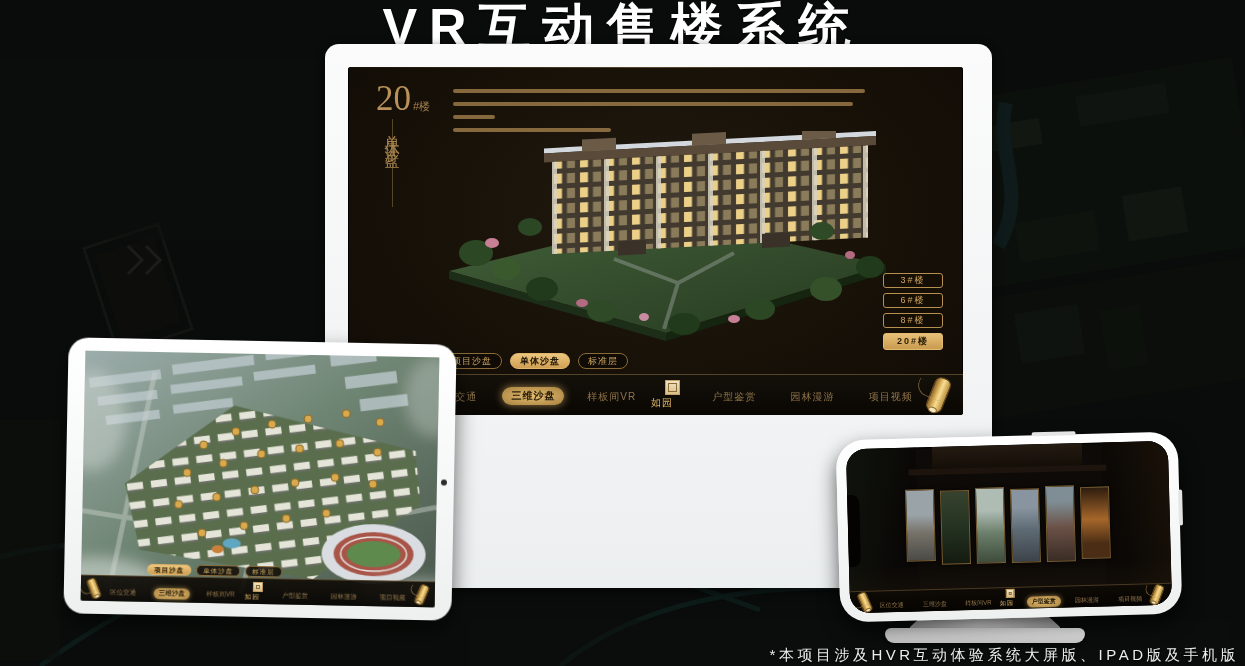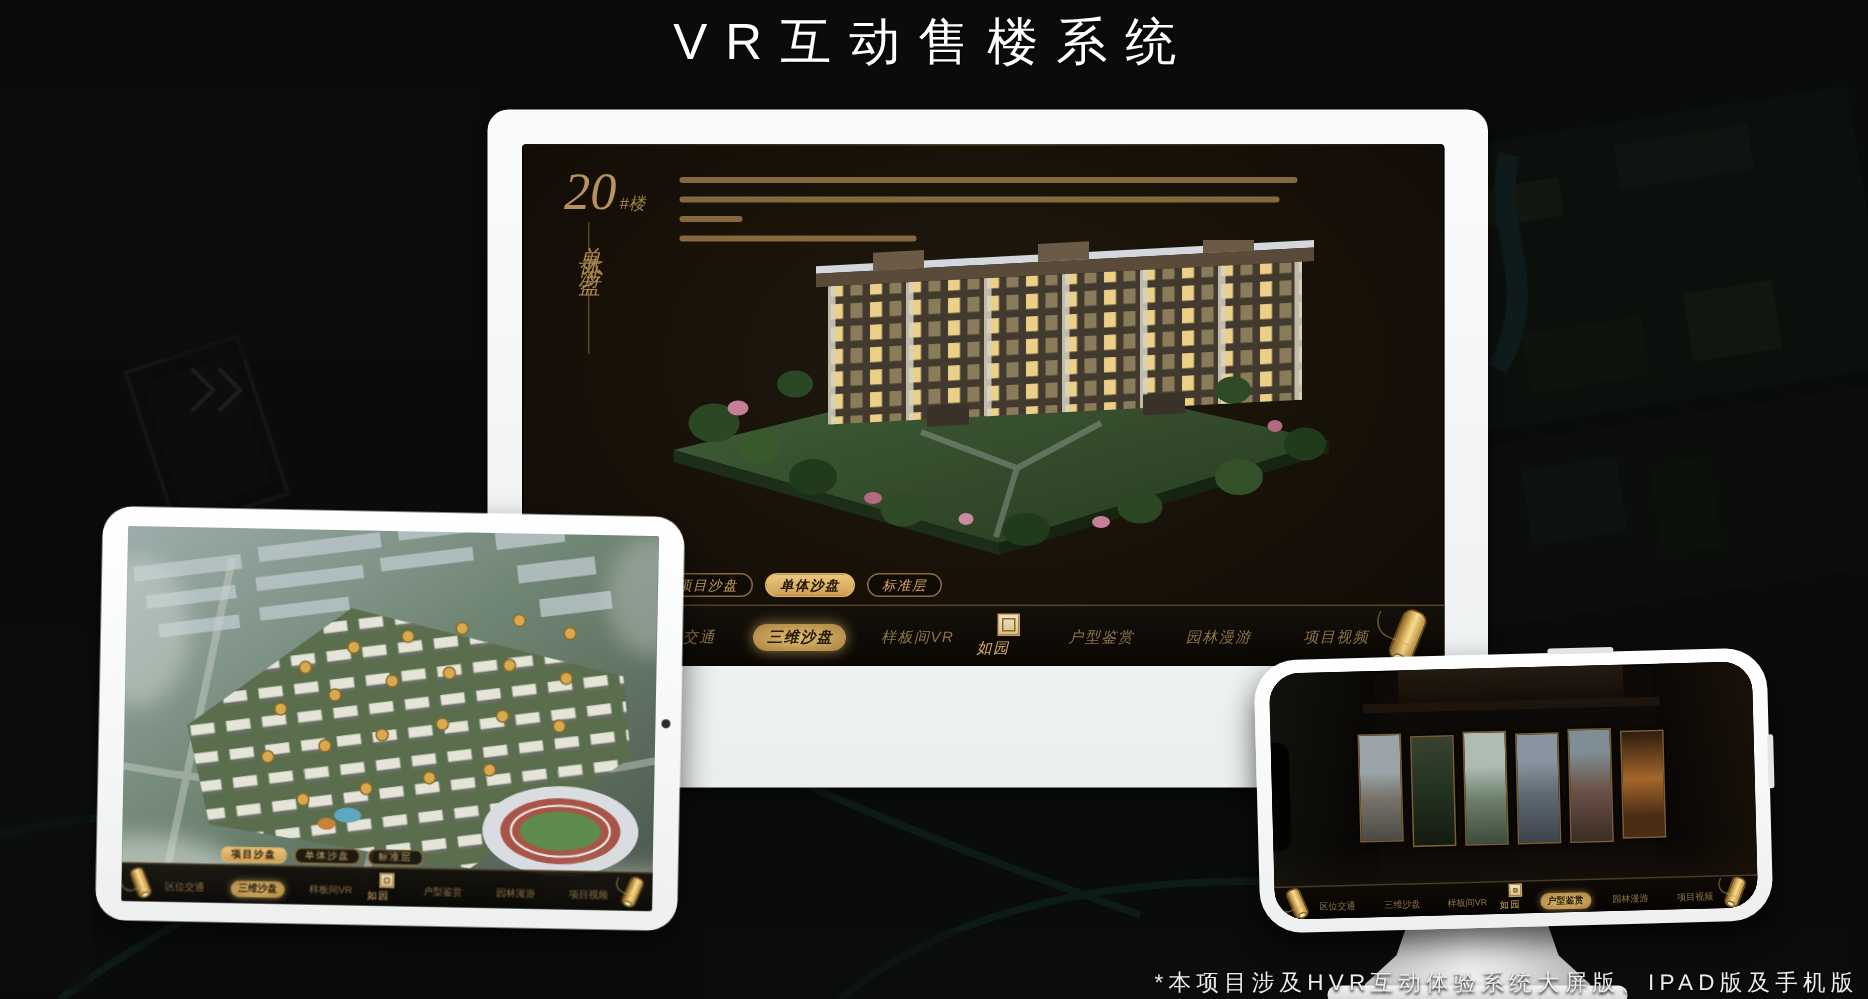--- a/index.html
+++ b/index.html
@@ -8,34 +8,34 @@
     background:#090c0a;
     font-family:"Liberation Sans","DejaVu Sans",sans-serif;
     -webkit-font-smoothing:antialiased;
   }
   
   .bg-collage{position:absolute;inset:0;}
   
   .page-title{
     position:absolute;top:0;left:0;right:0;height:56px;
     display:flex;align-items:center;justify-content:center;
-    color:#ffffff;font-size:34px;font-weight:normal;letter-spacing:12px;
+    color:#ffffff;font-size:52px;font-weight:bold;letter-spacing:12px;
     text-shadow:0 1px 2px #000;
   }
   
   .footnote{
     position:absolute;right:6px;bottom:1px;
     color:#ececec;font-size:15px;letter-spacing:3.5px;
     text-shadow:0 1px 2px #000;
   }
   
   .monitor{
-    position:absolute;left:325px;top:73px;width:667px;height:452px;
+    position:absolute;left:325px;top:44px;width:667px;height:544px;
     background:linear-gradient(#fbfbfb,#eceff0);
-    border-radius:14px;box-shadow:0 3px 10px rgba(0,0,0,.65);font-style:italic;
+    border-radius:14px;box-shadow:0 3px 10px rgba(0,0,0,.65);
   }
   .monitor-screen{
     position:absolute;left:23px;top:23px;width:615px;height:348px;
     background:radial-gradient(ellipse at 50% 42%,#221a10 0%,#171108 55%,#100b05 100%);
     border-radius:3px;overflow:hidden;
     box-shadow:inset 0 0 0 1px #000;
   }
   .monitor-screen::before{content:"";position:absolute;left:0;top:0;right:0;height:1px;
     background:linear-gradient(90deg,rgba(201,160,99,.1),rgba(201,160,99,.45),rgba(201,160,99,.1));}
   .stand-neck{
@@ -284,20 +284,34 @@
           <ellipse cx="388" cy="100" rx="12" ry="9" fill="#2e4a26"></ellipse>
           <ellipse cx="58" cy="112" rx="7" ry="5" fill="#c77f95"></ellipse>
           <ellipse cx="148" cy="172" rx="6" ry="4" fill="#b56a84"></ellipse>
           <ellipse cx="300" cy="188" rx="6" ry="4" fill="#c77f95"></ellipse>
           <ellipse cx="416" cy="124" rx="5" ry="4" fill="#b56a84"></ellipse>
           <ellipse cx="210" cy="186" rx="5" ry="4" fill="#c98ba0"></ellipse>
         </g>
       </svg>
     </div>
 
+    <div class="floor-buttons">
+      <div class="floor-btn">
+          <span>3#楼</span>
+        </div>
+      <div class="floor-btn">
+          <span>6#楼</span>
+        </div>
+      <div class="floor-btn">
+          <span>8#楼</span>
+        </div>
+      <div class="floor-btn active">
+          <span>20#楼</span>
+        </div>
+    </div>
 
     <div class="m-subtabs">
       <div class="pill">项目沙盘</div>
       <div class="pill active">单体沙盘</div>
       <div class="pill">标准层</div>
     </div>
 
     <div class="m-navbar">
       <div class="nav-item"><span>区位交通</span></div>
       <div class="nav-item active"><span>三维沙盘</span></div>

